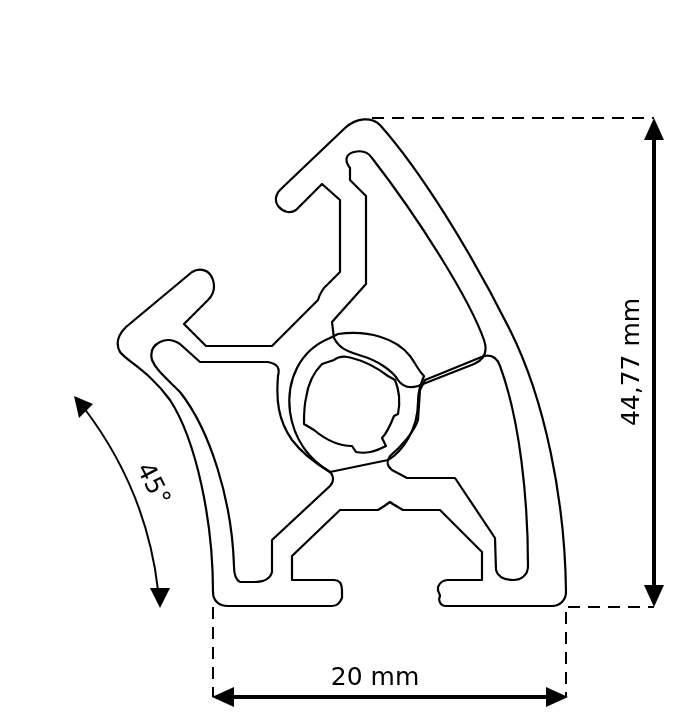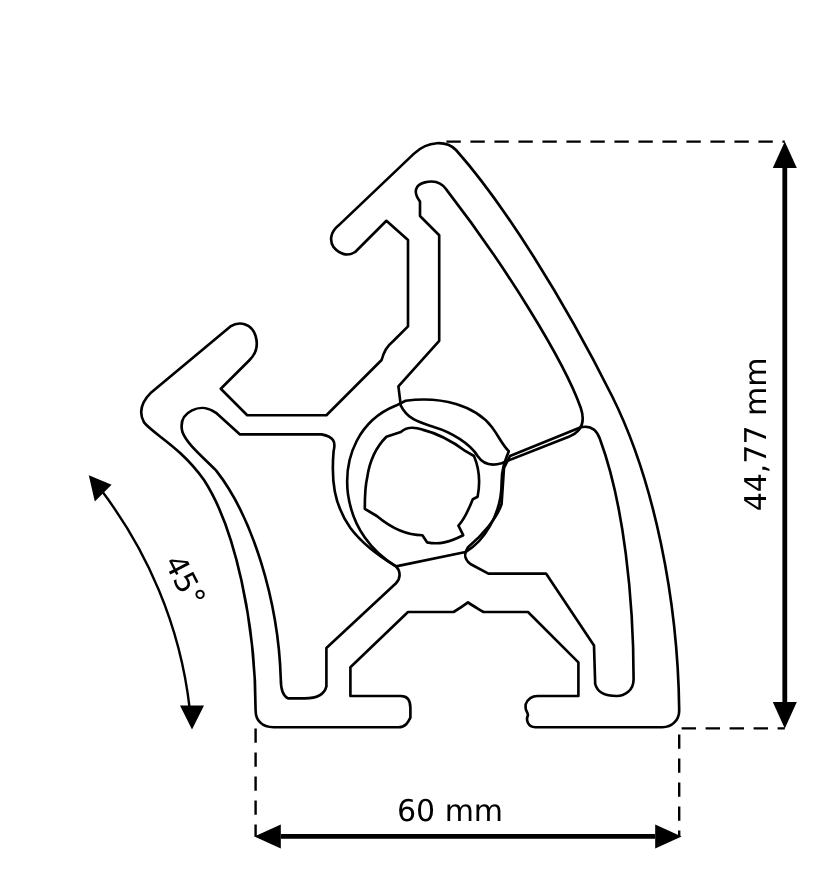--- a/index.html
+++ b/index.html
@@ -160,15 +160,15 @@
     <line class="dim" x1="234" y1="697" x2="546" y2="697"></line>
     <polygon class="arrow" points="212,697 234,687 234,707"></polygon>
     <polygon class="arrow" points="568,697 546,687 546,707"></polygon>
 
     <path class="dim-thin" d="M 84 408 C 122 458 150 520 158 590"></path>
     <polygon class="arrow" points="74,396 93,404 79,418"></polygon>
     <polygon class="arrow" points="160,608 150,588 170,588"></polygon>
   </svg>
 
   <div class="label label-height">44,77 mm</div>
-  <div class="label label-width">60 mm</div>
+  <div class="label label-width">20 mm</div>
   <div class="label label-angle">45°</div>
 </div>
 
 </body></html>

